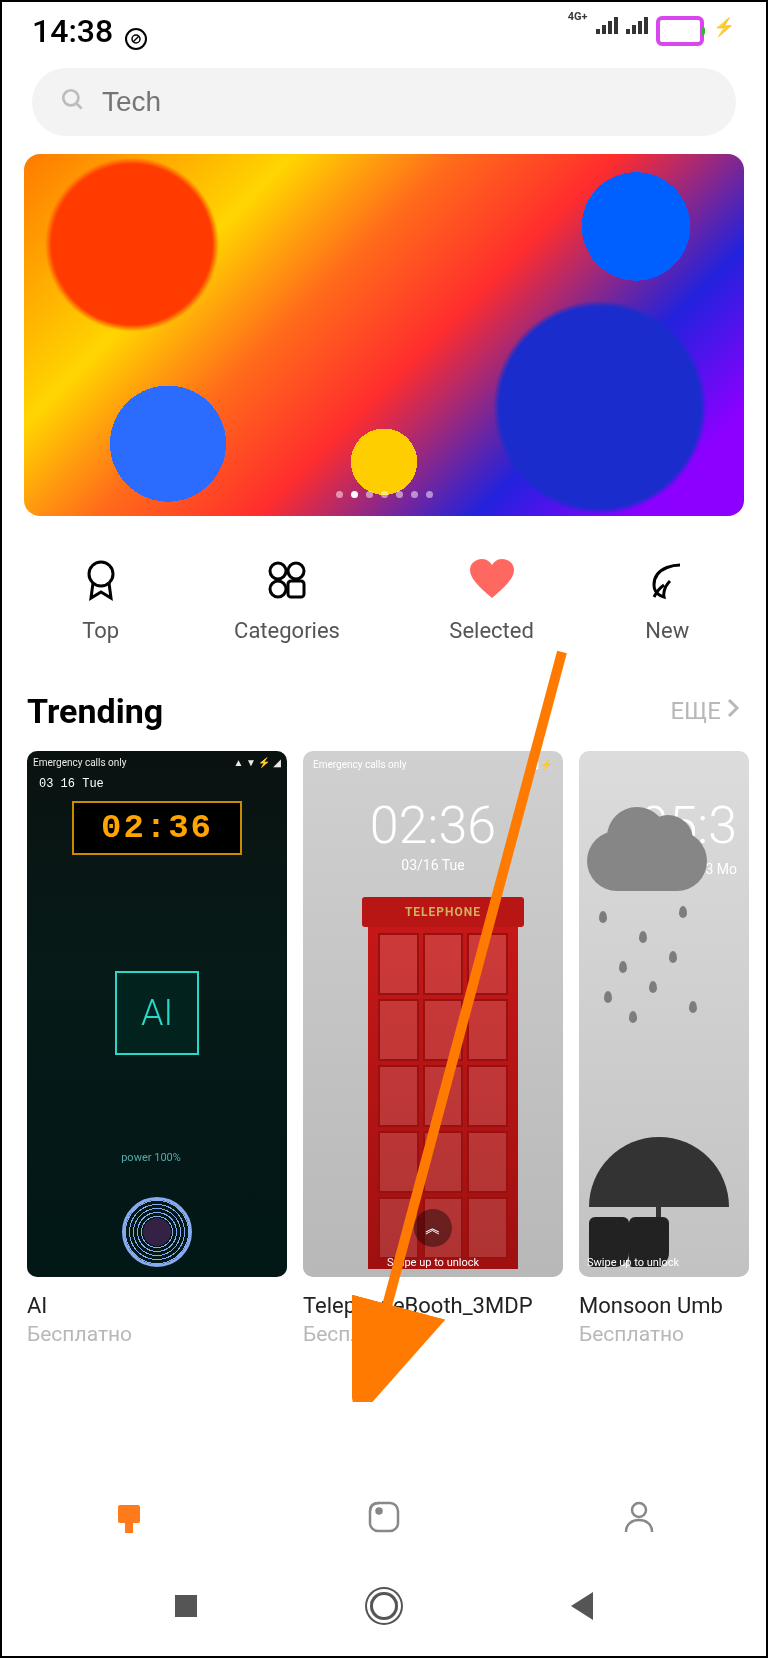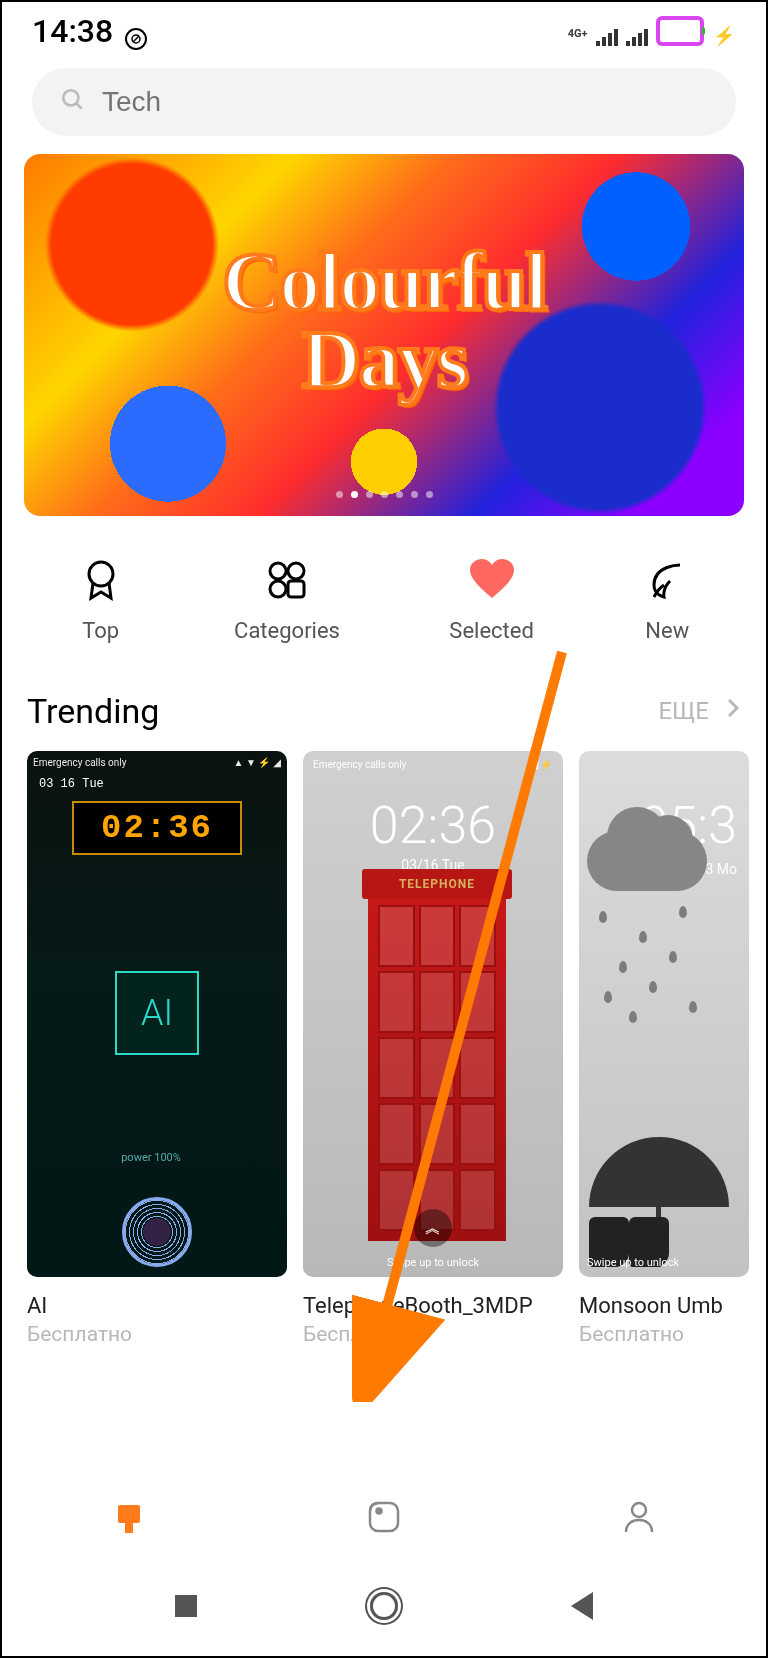--- a/index.html
+++ b/index.html
@@ -31,21 +31,21 @@
       width: 22px; height: 22px;
       border: 2px solid #000;
       border-radius: 50%;
       display: inline-flex;
       align-items: center;
       justify-content: center;
       font-size: 13px;
     }
     .status-right {
       display: flex;
-      align-items: flex-end;
+      align-items: flex-start;
       gap: 8px;
     }
     .net-text { font-size: 11px; color: #3a3a3a; font-weight: 700; position: relative; top:-6px;}
     .signal-bars { display: inline-flex; align-items: flex-end; gap: 2px; height: 18px;}
     .signal-bars span { width: 4px; background: #333; }
     .signal-bars span:nth-child(1){height:5px;}
     .signal-bars span:nth-child(2){height:9px;}
     .signal-bars span:nth-child(3){height:13px;}
     .signal-bars span:nth-child(4){height:17px;}
     .battery {
@@ -136,24 +136,24 @@
     .filter-icon-wrap {
       width: 48px; height: 48px;
       display: flex; align-items: center; justify-content: center;
     }
     .filter-label { font-size: 22px; color: #555; }
 
     .section-header {
       margin: 48px 25px 20px 25px;
       display: flex; justify-content: space-between; align-items: center;
     }
-    .section-title { font-size: 34px; font-weight: 400; color: #000; }
+    .section-title { font-size: 34px; font-weight: 700; color: #000; }
     .section-more {
       font-size: 24px; color: #b8b8b8;
-      display: flex; align-items: center; gap: 16px; cursor: pointer; margin-left: 8px;
+      display: flex; align-items: center; gap: 4px; cursor: pointer; margin-left: 8px;
     }
 
     .theme-row {
       margin: 0 0 0 25px;
       display: flex;
       gap: 16px;
       overflow: hidden;
     }
     .theme-card {
       flex-shrink: 0;
@@ -185,21 +185,21 @@
     .t1 .ai-chip{position:absolute;top:220px;left:88px;width:84px;height:84px;border:2px solid #29d8c8;display:flex;align-items:center;justify-content:center;color:#29d8c8;font-size:36px;font-weight:300;background:rgba(0,40,35,0.6);}
     .t1 .ai-chip::before,.t1 .ai-chip::after{content:"";position:absolute;background:#0d665d;}
     .t1 .powtxt{position:absolute;top:400px;left:0;right:12px;text-align:center;color:#5aa;font-size:11px;}
     .t1 .fprint{position:absolute;bottom:10px;left:50%;transform:translateX(-50%);width:70px;height:70px;border:3px solid #8ae;border-radius:50%;background:radial-gradient(circle,#324 30%,transparent 31%),repeating-radial-gradient(circle,transparent 0 3px,#8ae 3px 4px);}
 
     
     .t2 { background: linear-gradient(180deg,#d0d0d0 0%,#b8b8b8 100%); }
     .t2 .statusline{position:absolute;top:8px;left:10px;right:10px;display:flex;justify-content:space-between;font-size:10px;color:#fff;}
     .t2 .clock2{position:absolute;top:44px;left:0;right:0;text-align:center;font-size:52px;color:#fff;font-weight:300;}
     .t2 .date2{position:absolute;top:106px;left:0;right:0;text-align:center;font-size:14px;color:#fff;}
-    .t2 .booth{position:absolute;top:128px;left:65px;width:138px;height:362px;background:linear-gradient(180deg,#c81818,#a01010);border-radius:4px 4px 0 0;}
+    .t2 .booth{position:absolute;top:156px;left:65px;width:150px;height:362px;background:linear-gradient(180deg,#c81818,#a01010);border-radius:4px 4px 0 0;}
     .t2 .booth-top{position:absolute;top:-10px;left:-6px;right:-6px;height:30px;background:#b81515;display:flex;align-items:center;justify-content:center;color:#d4b05a;font-size:12px;font-weight:700;letter-spacing:1px;border-radius:3px;}
     .t2 .booth-panes{position:absolute;top:26px;left:10px;right:10px;bottom:10px;display:grid;grid-template-columns:1fr 1fr 1fr;gap:4px;}
     .t2 .pane{background:rgba(255,255,255,0.15);border:2px solid #991010;}
     .t2 .swipe{position:absolute;bottom:8px;left:0;right:0;text-align:center;font-size:11px;color:#fff;}
     .t2 .swipe-chev{position:absolute;bottom:30px;left:50%;transform:translateX(-50%);width:38px;height:38px;border-radius:50%;background:rgba(0,0,0,0.4);display:flex;align-items:center;justify-content:center;color:#fff;}
 
     
     .t3 { background: linear-gradient(180deg,#dcdcdc 0%,#c2c2c2 100%); }
     .t3 .clock3{position:absolute;top:44px;right:12px;font-size:52px;color:#fff;font-weight:300;text-align:right;}
     .t3 .date3{position:absolute;top:110px;right:12px;font-size:14px;color:#fff;}
@@ -290,24 +290,20 @@
   <span class="search-icon">
     <svg width="26" height="26" viewBox="0 0 24 24" fill="none" stroke="#bcbcbc" stroke-width="2.5">
         <circle cx="10" cy="10" r="7"></circle>
         <line x1="20" y1="20" x2="15" y2="15"></line>
       </svg>
   </span>
   <input class="search-input" placeholder="Tech" style="">
 </div>
 
 <div class="hero-banner">
-  <div class="hero-title">
-    <div>Colourful</div>
-    <div>Days</div>
-  </div>
   <div class="hero-dots">
     <span></span>
       <span class="active"></span>
       <span></span>
       <span></span>
       <span></span>
       <span></span>
       <span></span>
   </div>
 </div>

